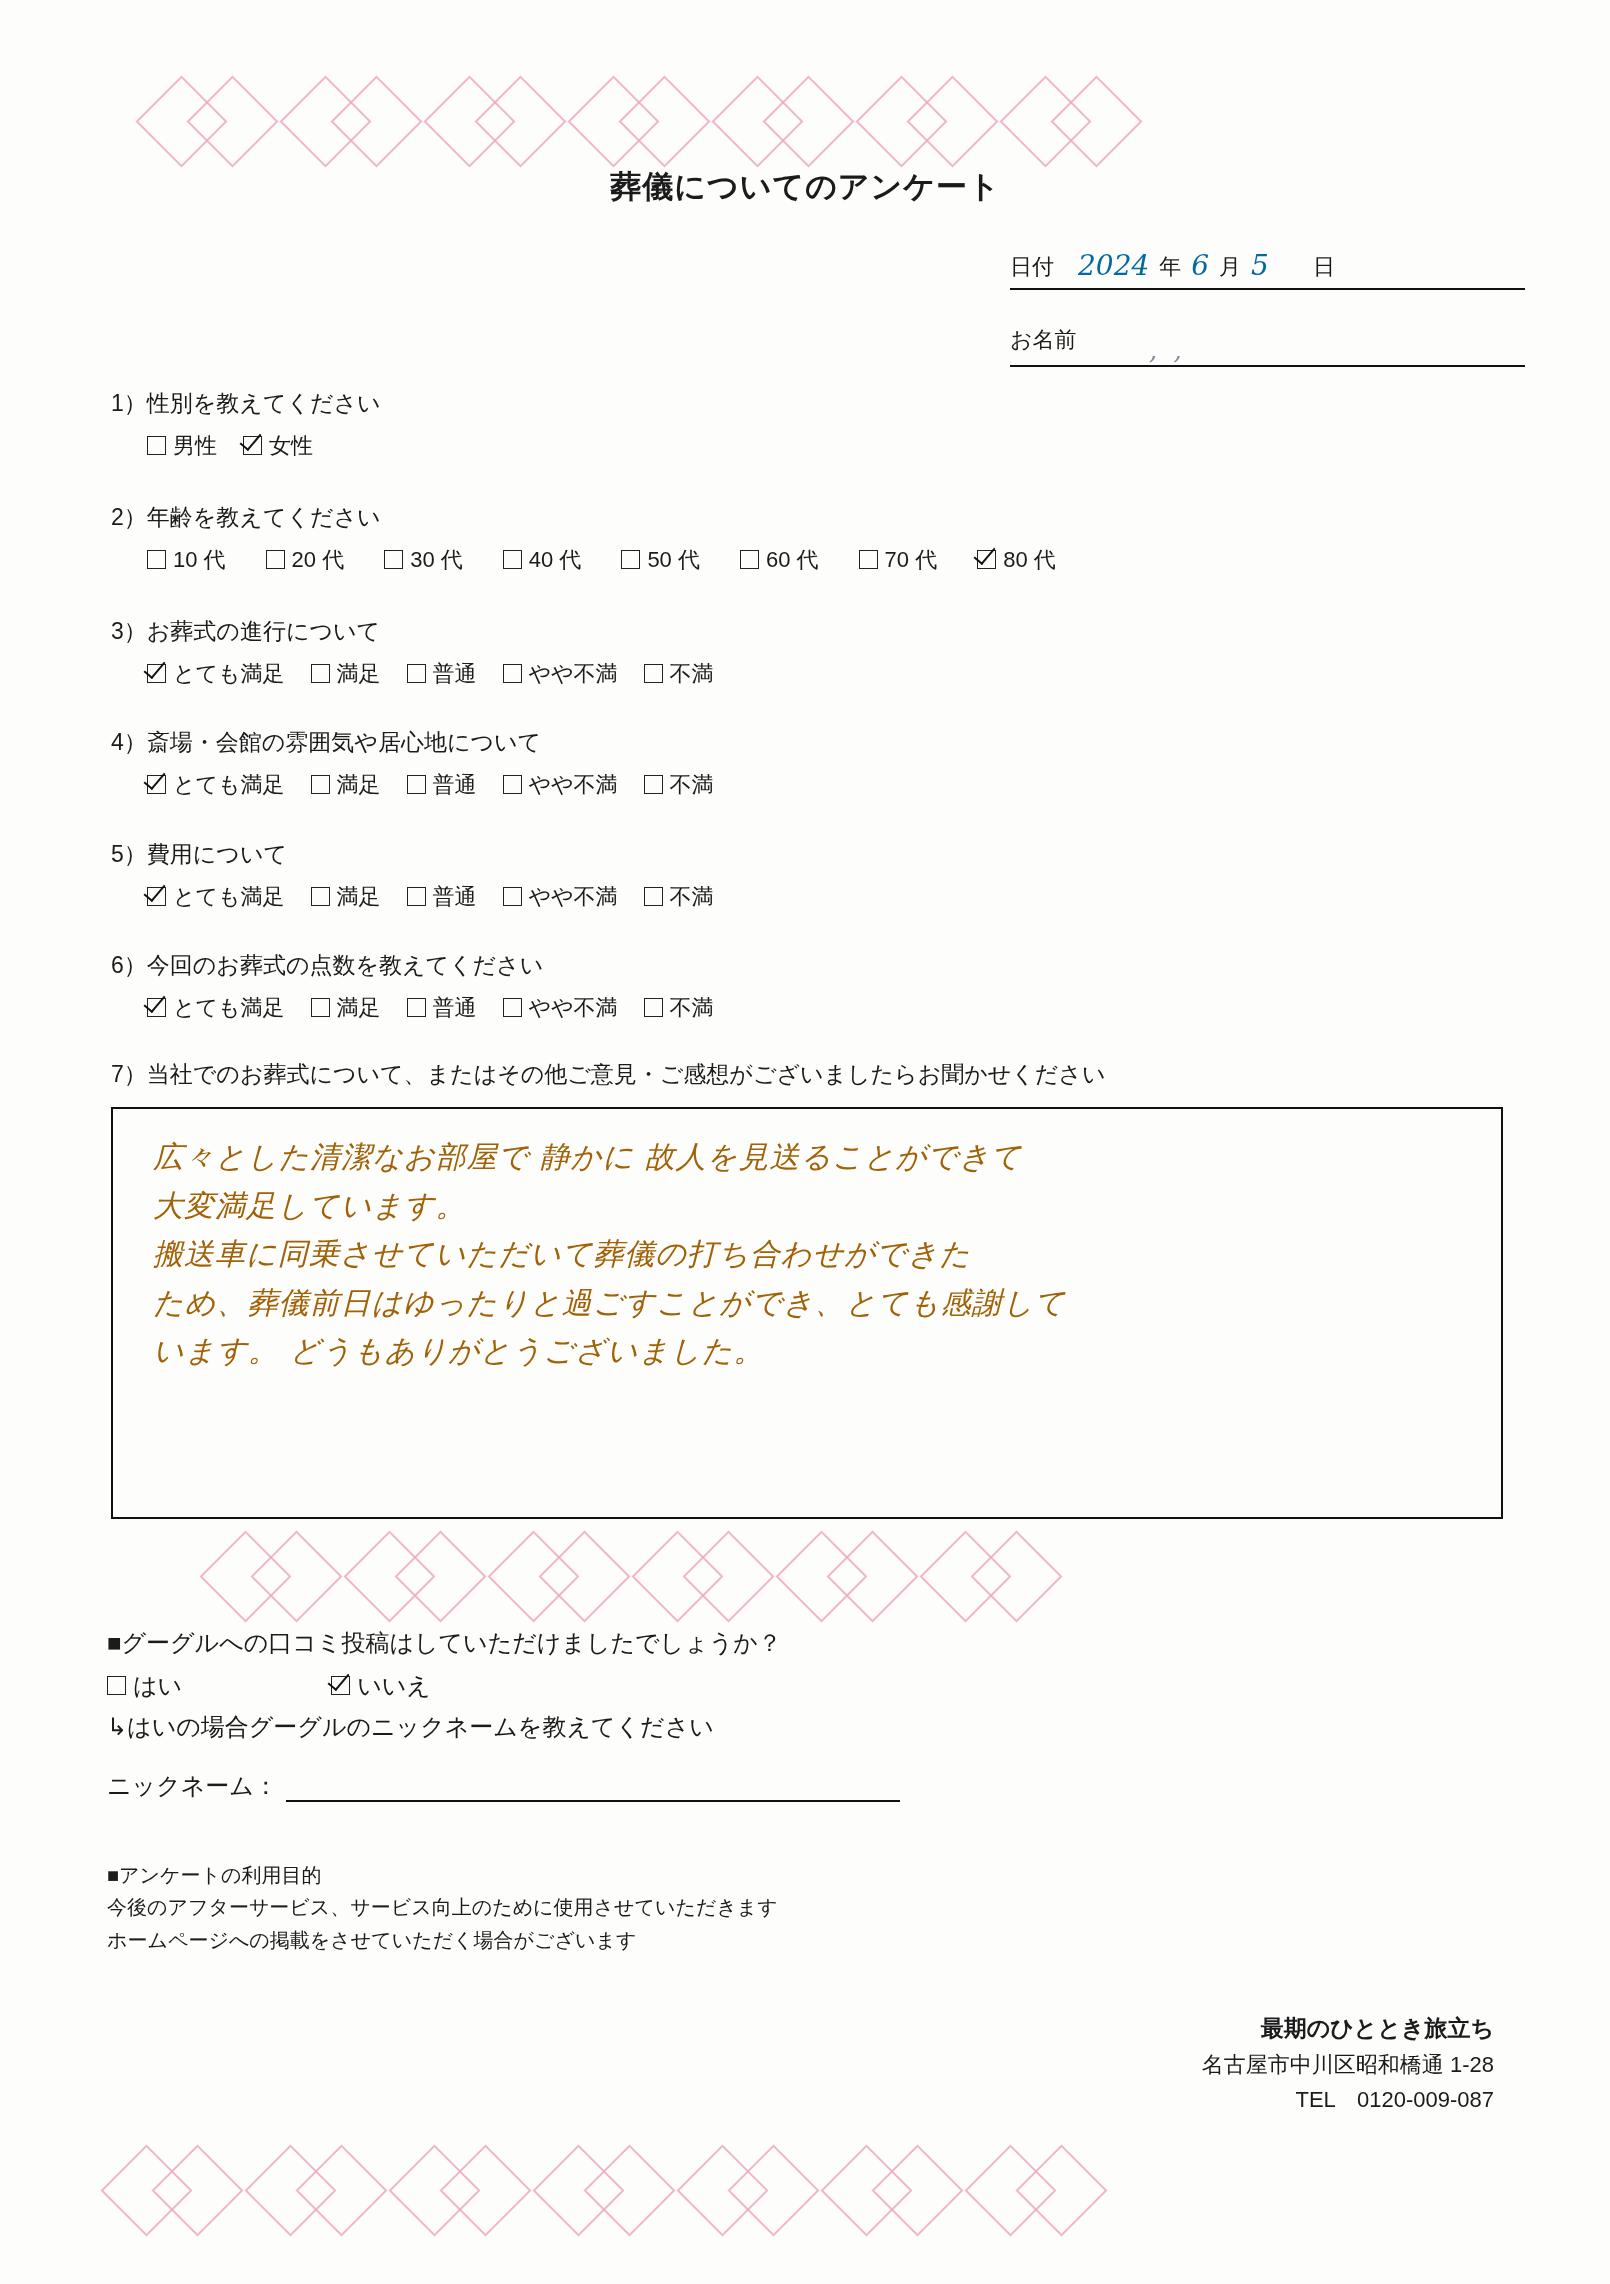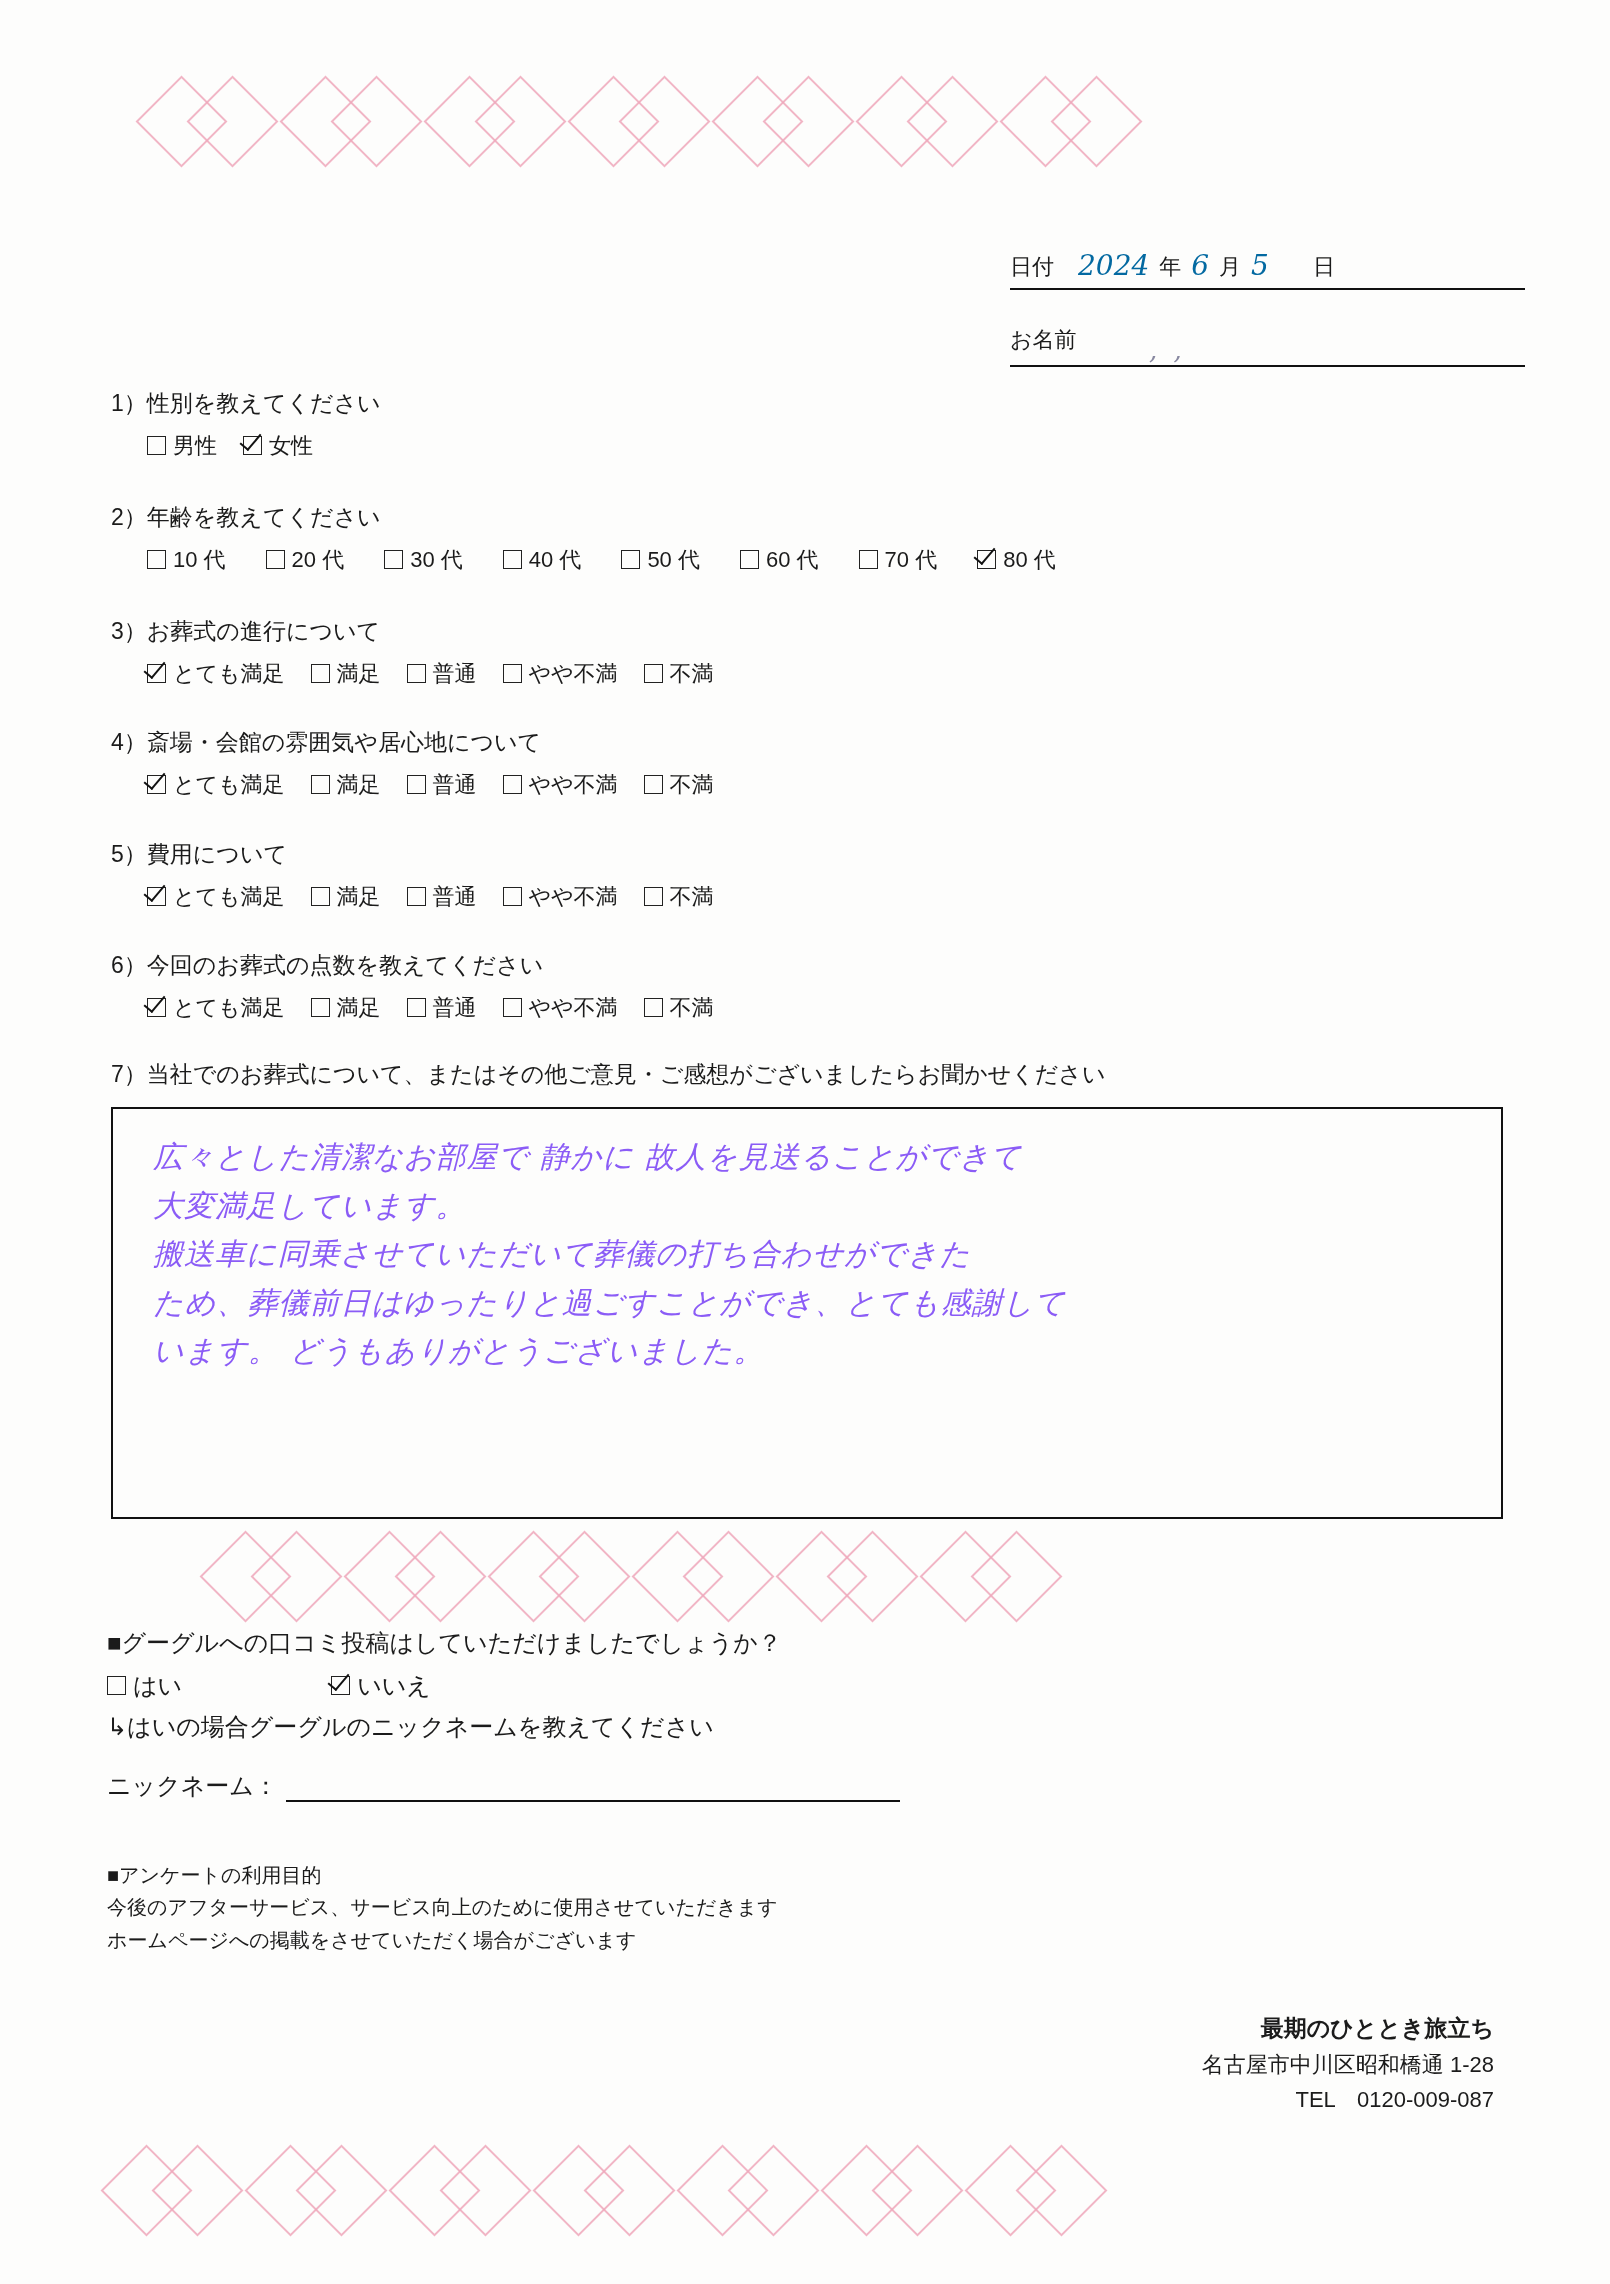--- a/index.html
+++ b/index.html
@@ -148,21 +148,21 @@
   }
   .free-text {
     position: absolute;
     left: 40px;
     top: 24px;
     width: 1317px;
     font-family: "DejaVu Serif", serif;
     font-style: italic;
     font-size: 30px;
     line-height: 1.62;
-    color: #8b5cf6;
+    color: #a16207;
     letter-spacing: 1px;
   }
   .free-text div { white-space: nowrap; }
 
   .google-sec {
     position: absolute;
     left: 107px;
     top: 1624px;
     font-size: 24px;
     line-height: 1.55;
@@ -240,20 +240,21 @@
     <div class="diamond-group">
         <div class="dia"></div>
         <div class="dia"></div>
       </div>
     <div class="diamond-group">
         <div class="dia"></div>
         <div class="dia"></div>
       </div>
   </div>
 
+  <div class="title">葬儀についてのアンケート</div>
 
   <div class="date-row">
     <span class="lbl">日付</span>
     <span class="hand">2024</span>
     <span>年</span>
     <span class="hand">6</span>
     <span>月</span>
     <span class="hand">5</span>
     <span style="margin-left:34px;">日</span>
   </div>

